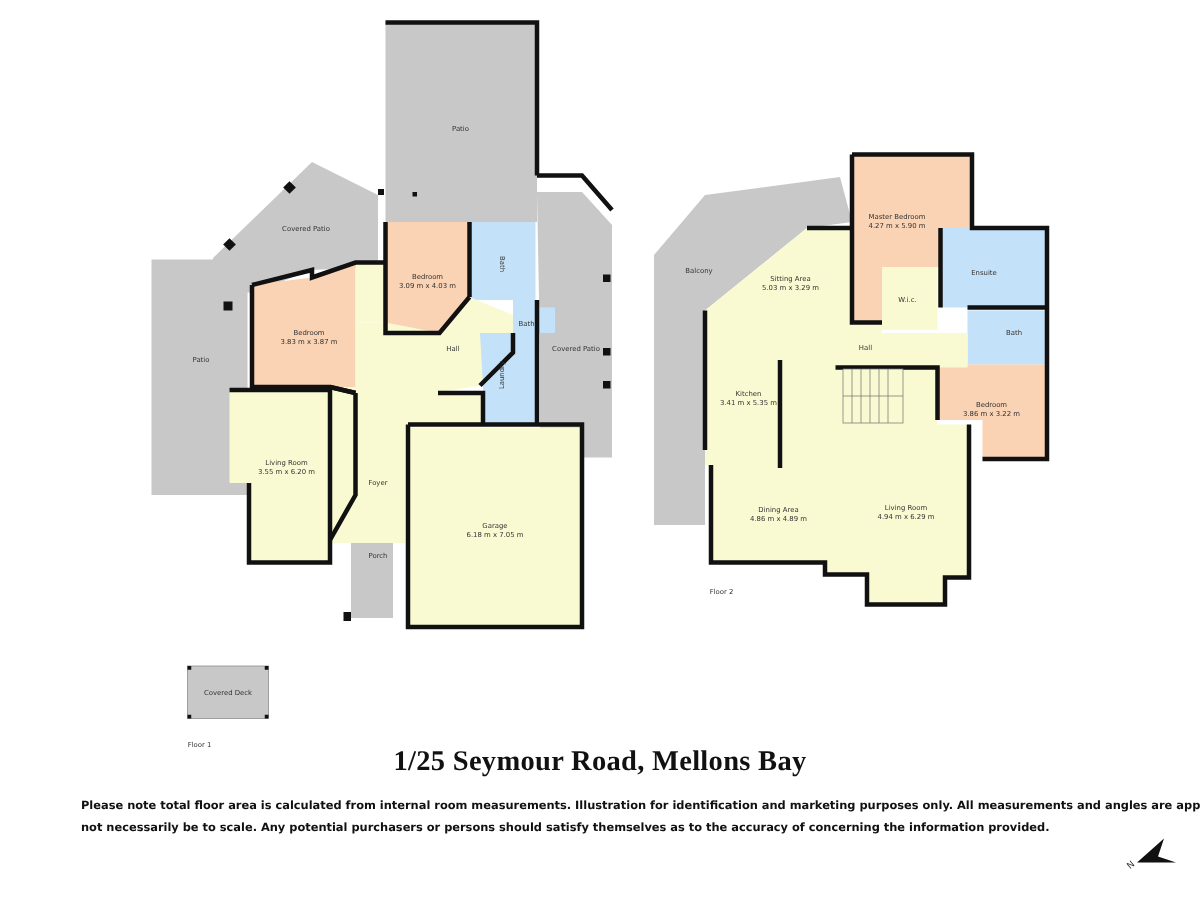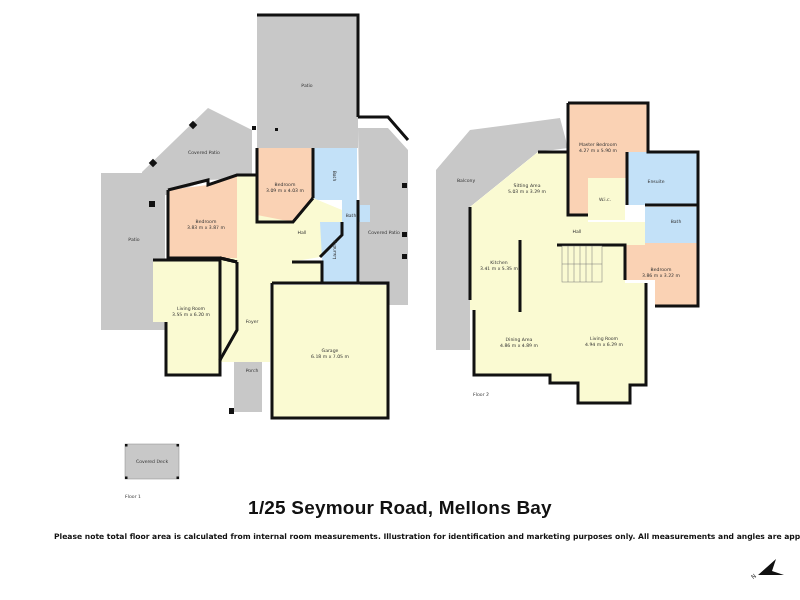--- a/index.html
+++ b/index.html
@@ -1,19 +1,19 @@
 <!DOCTYPE html>
 <html><head>
 <meta charset="utf-8">
 <style>
   html,body{margin:0;padding:0;background:#fff;}
   body{width:800px;height:600px;position:relative;overflow:hidden;font-family:"Liberation Sans",sans-serif;}
   #plan{position:absolute;left:0;top:0;width:800px;height:600px;}
   .lbl{font-family:"DejaVu Sans",sans-serif;font-size:4.6px;fill:#333;text-anchor:middle;}
-  .title{position:absolute;left:0;width:800px;top:497px;text-align:center;font-family:Liberation Sans, sans-serif;font-weight:bold;font-size:19px;color:#111;letter-spacing:0.2px;}
+  .title{position:absolute;left:0;width:800px;top:497px;text-align:center;font-family:Liberation Serif, serif;font-weight:bold;font-size:19px;color:#111;letter-spacing:0.2px;}
   .disclaimer{position:absolute;left:54px;top:530px;width:745px;font-family:"DejaVu Sans",sans-serif;font-weight:bold;font-size:7.6px;line-height:14.5px;color:#111;}
   .disclaimer div{white-space:nowrap;}
 </style>
 </head>
 <body>
 
 <svg id="plan" viewBox="0 0 800 600" xmlns="http://www.w3.org/2000/svg">
 
   <g>
 
@@ -145,13 +145,14 @@
 
   <g>
     <polygon points="758,575 776,559 772,571 784,575" fill="#111"></polygon>
     <text x="752" y="580" font-family="DejaVu Sans, sans-serif" font-size="6" fill="#333" transform="rotate(-40 752 578)">N</text>
   </g>
 </svg>
 
 <div class="title">1/25 Seymour Road, Mellons Bay</div>
 <div class="disclaimer">
   <div>Please note total floor area is calculated from internal room measurements.  Illustration for identification and marketing purposes only.  All measurements and angles are approximate and may</div>
+  <div>not necessarily be to scale.  Any potential purchasers or persons should satisfy themselves as to the accuracy of concerning the information provided.</div>
 </div>
 
 </body></html>

